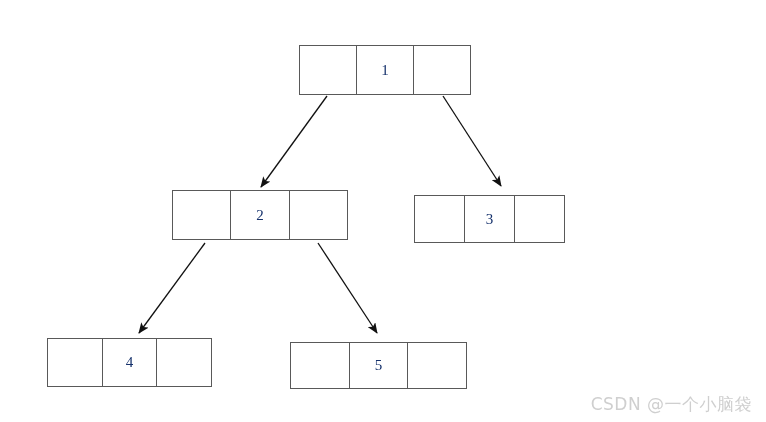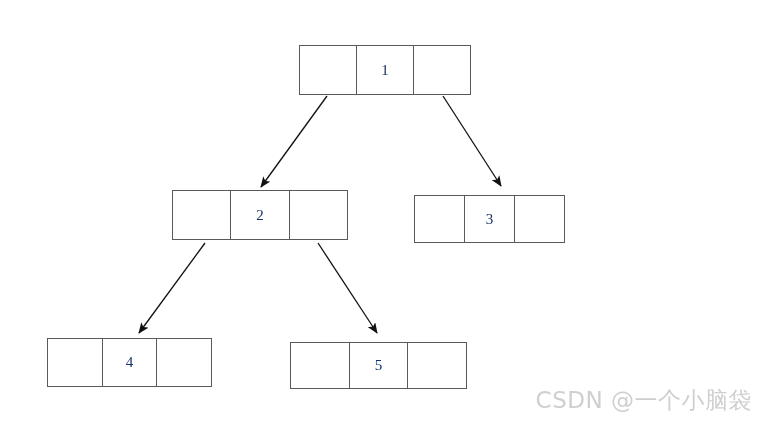--- a/index.html
+++ b/index.html
@@ -46,21 +46,21 @@
     width: 766px;
     height: 422px;
     overflow: visible;
     pointer-events: none;
   }
   .watermark {
     position: absolute;
     right: 14px;
     bottom: 6px;
     font-family: "DejaVu Sans", "Liberation Sans", sans-serif;
-    font-size: 23px;
+    font-size: 17px;
     color: #cfcfcf;
     white-space: nowrap;
     letter-spacing: 0.5px;
     margin-left: 30px;
   }
 </style>
 </head>
 <body>
 
 <div id="canvas" style="background: rgb(255, 255, 255);">

